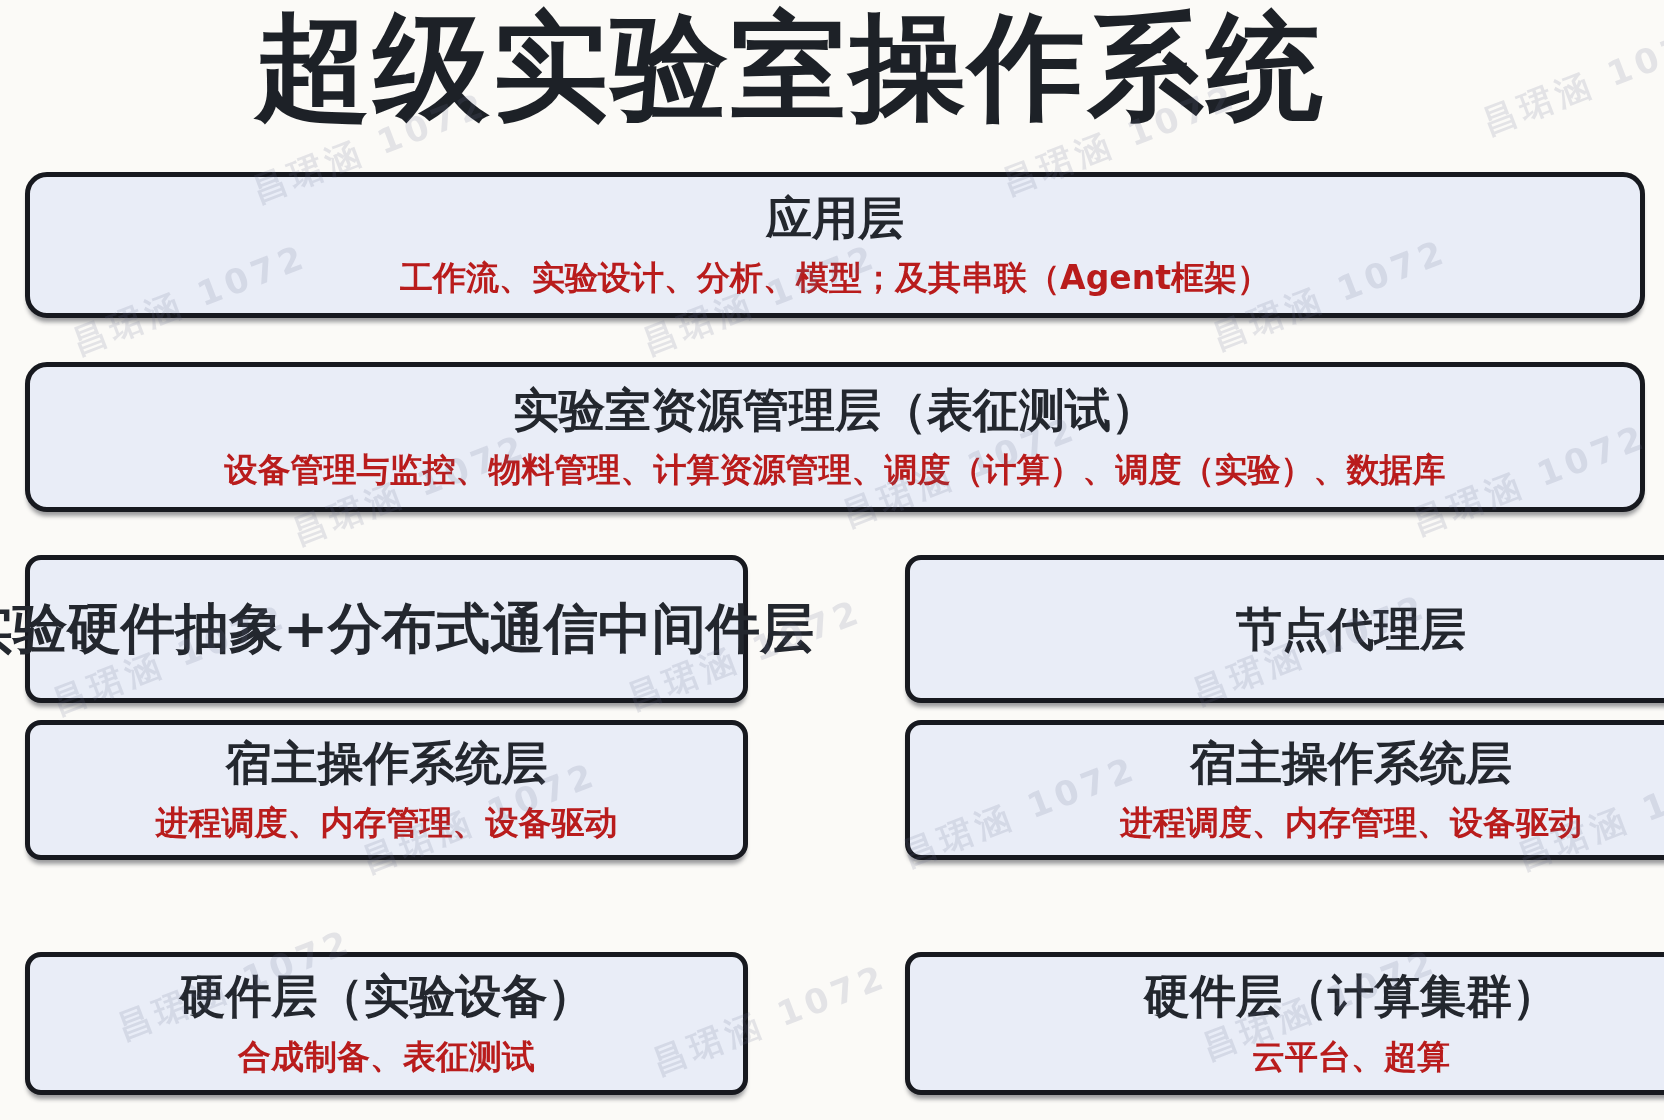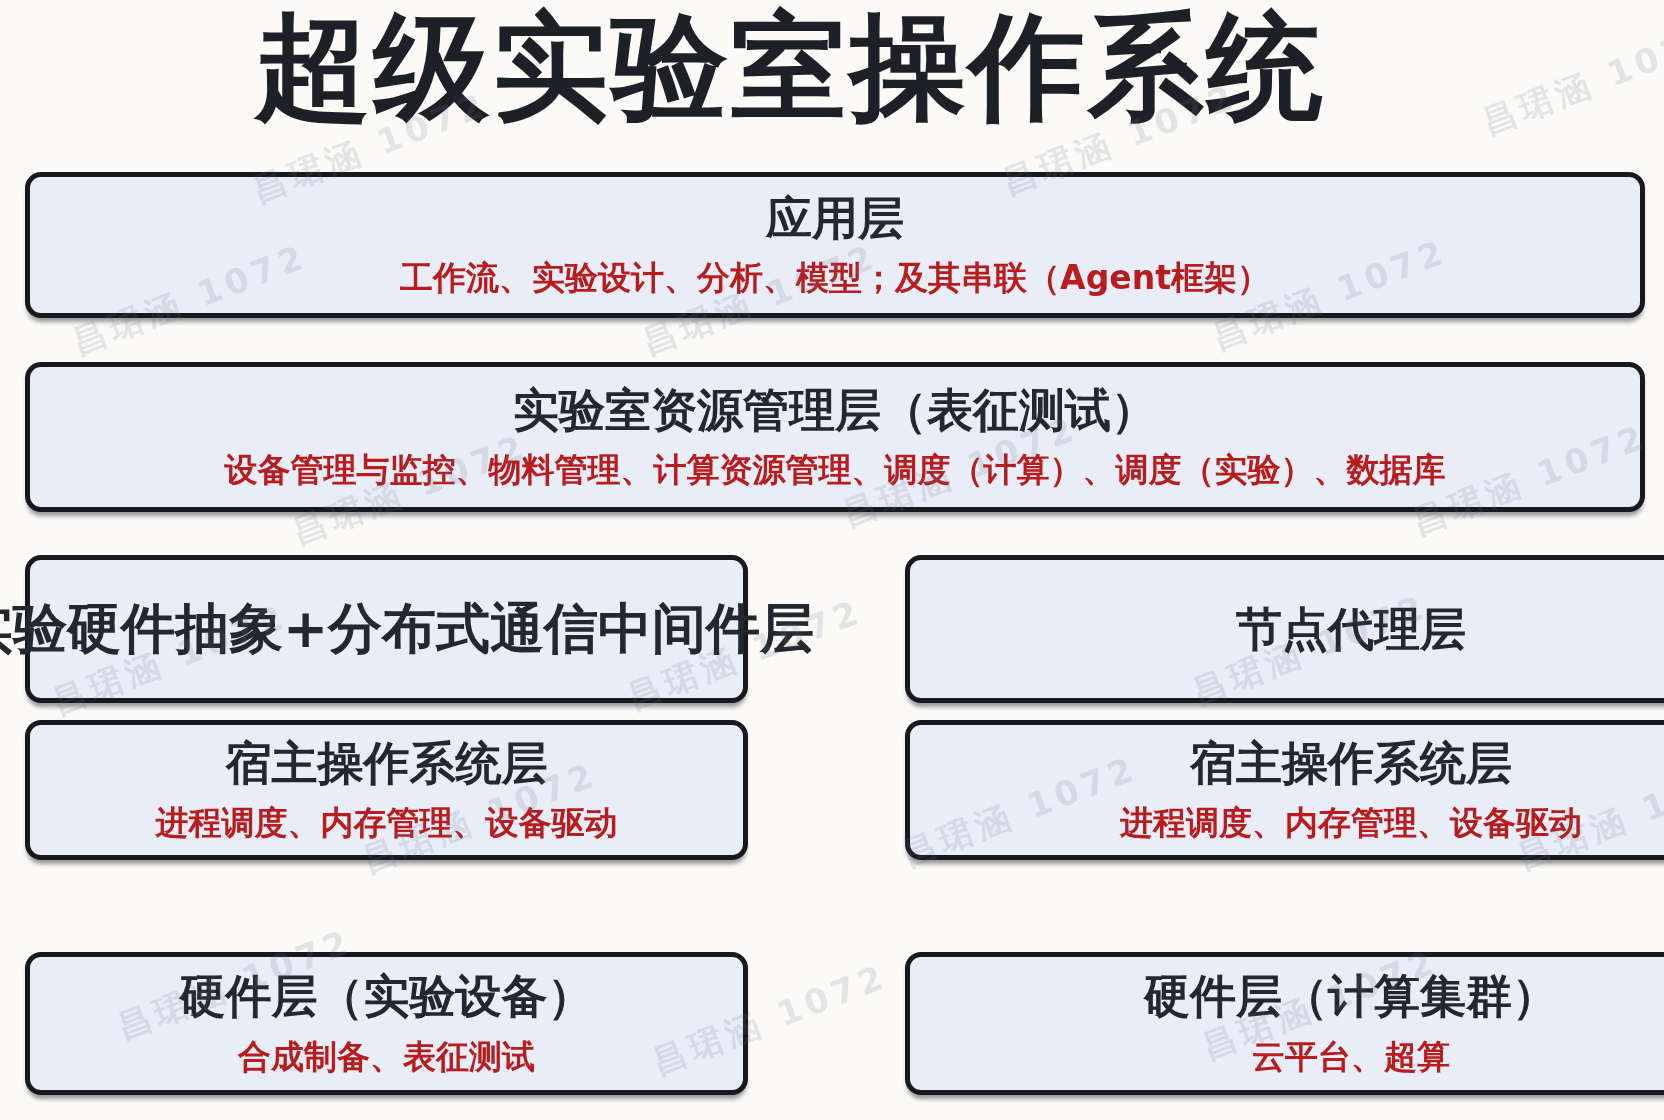--- a/index.html
+++ b/index.html
@@ -37,21 +37,21 @@
     border: 5px solid #17191f;
     border-radius: 16px;
     box-shadow: 0 6px 4px -2px rgba(35, 38, 46, 0.45);
     display: flex;
     flex-direction: column;
     align-items: center;
     justify-content: center;
     gap: 16px;
     padding: 8px 14px;
   }
-  .full { left: 25px; width: 1620px; }
+  .full { left: 25px; width: 1620px; border-radius: 22px; }
   .colL { left: 25px; width: 723px; }
   .colR { left: 905px; width: 892px; }
   .r1 { top: 172px; height: 146px; }
   .r2 { top: 362px; height: 150px; }
   .r3 { top: 555px; height: 148px; }
   .r4 { top: 720px; height: 140px; }
   .r5 { top: 952px; height: 143px; }
   .box-title {
     font-size: 46px;
     font-weight: 900;

